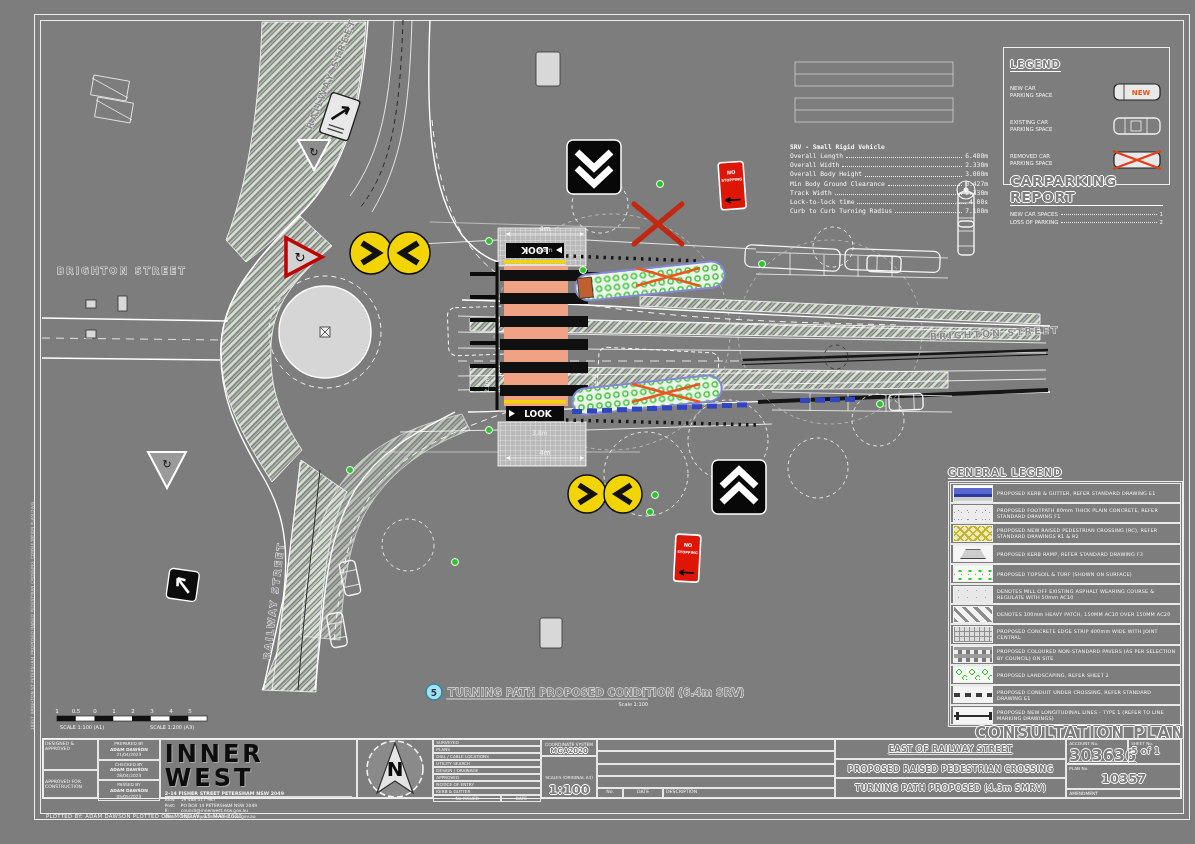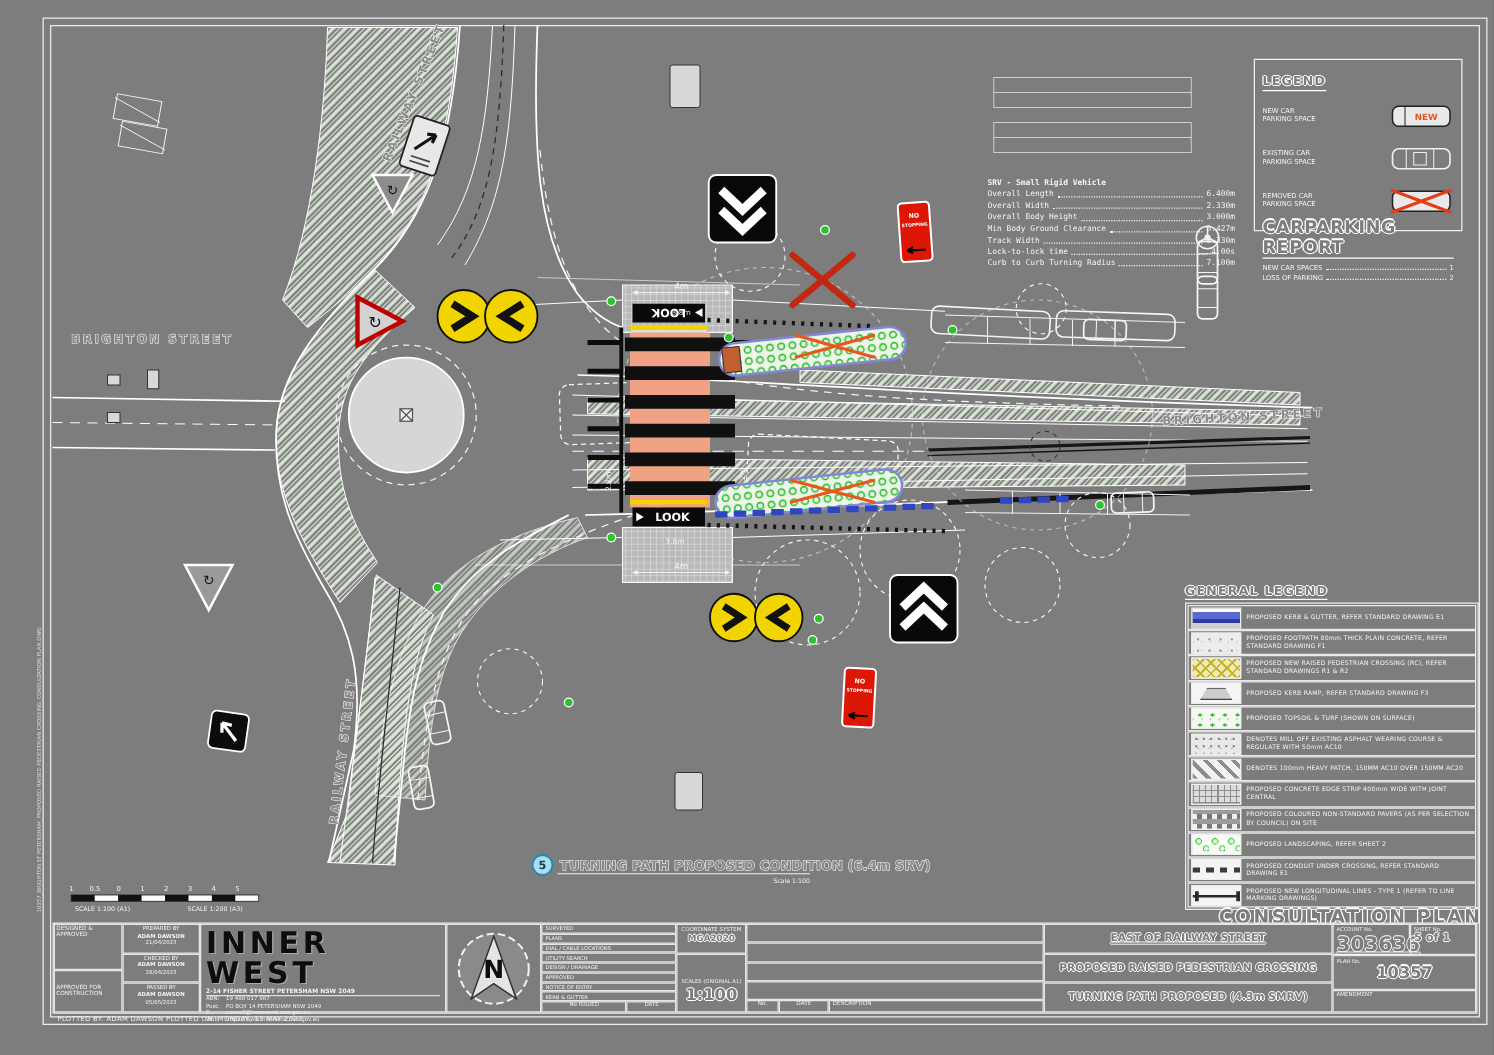--- a/index.html
+++ b/index.html
@@ -521,21 +521,21 @@
         </div>
       <div class="gl-row">
           <div class="sw sw-linemark"></div>
           <div class="gl-text">PROPOSED NEW LONGITUDINAL LINES - TYPE 1 (REFER TO LINE MARKING DRAWINGS)</div>
         </div>
     </div>
   </div>
 
   <div class="abs hollow" style="left:946px;top:724px;width:240px;text-align:right;font-size:15px;letter-spacing:2px;">CONSULTATION  PLAN</div>
 
-  <div class="abs row" style="left:42px;top:738px;width:1140px;height:73px;border:1.5px solid #f0f0f0;box-sizing:border-box;">
+  <div class="abs row" style="left:42px;top:738px;width:1140px;height:61px;border:1.5px solid #f0f0f0;box-sizing:border-box;">
 
     <div style="width:55px;display:flex;flex-direction:column;">
       <div class="cell" style="flex:1.1;font-size:4.6px;padding:1px;">DESIGNED &amp; APPROVED</div>
       <div class="cell" style="flex:1;font-size:4.6px;padding:1px;display:flex;align-items:center;">APPROVED FOR CONSTRUCTION</div>
     </div>
 
     <div style="width:62px;display:flex;flex-direction:column;">
       <div class="cell" style="flex:1;font-size:4.3px;line-height:1.3;padding:1px;text-align:center;">
         <div>PREPARED BY</div>
         <div style="font-weight:bold;">ADAM DAWSON</div>

